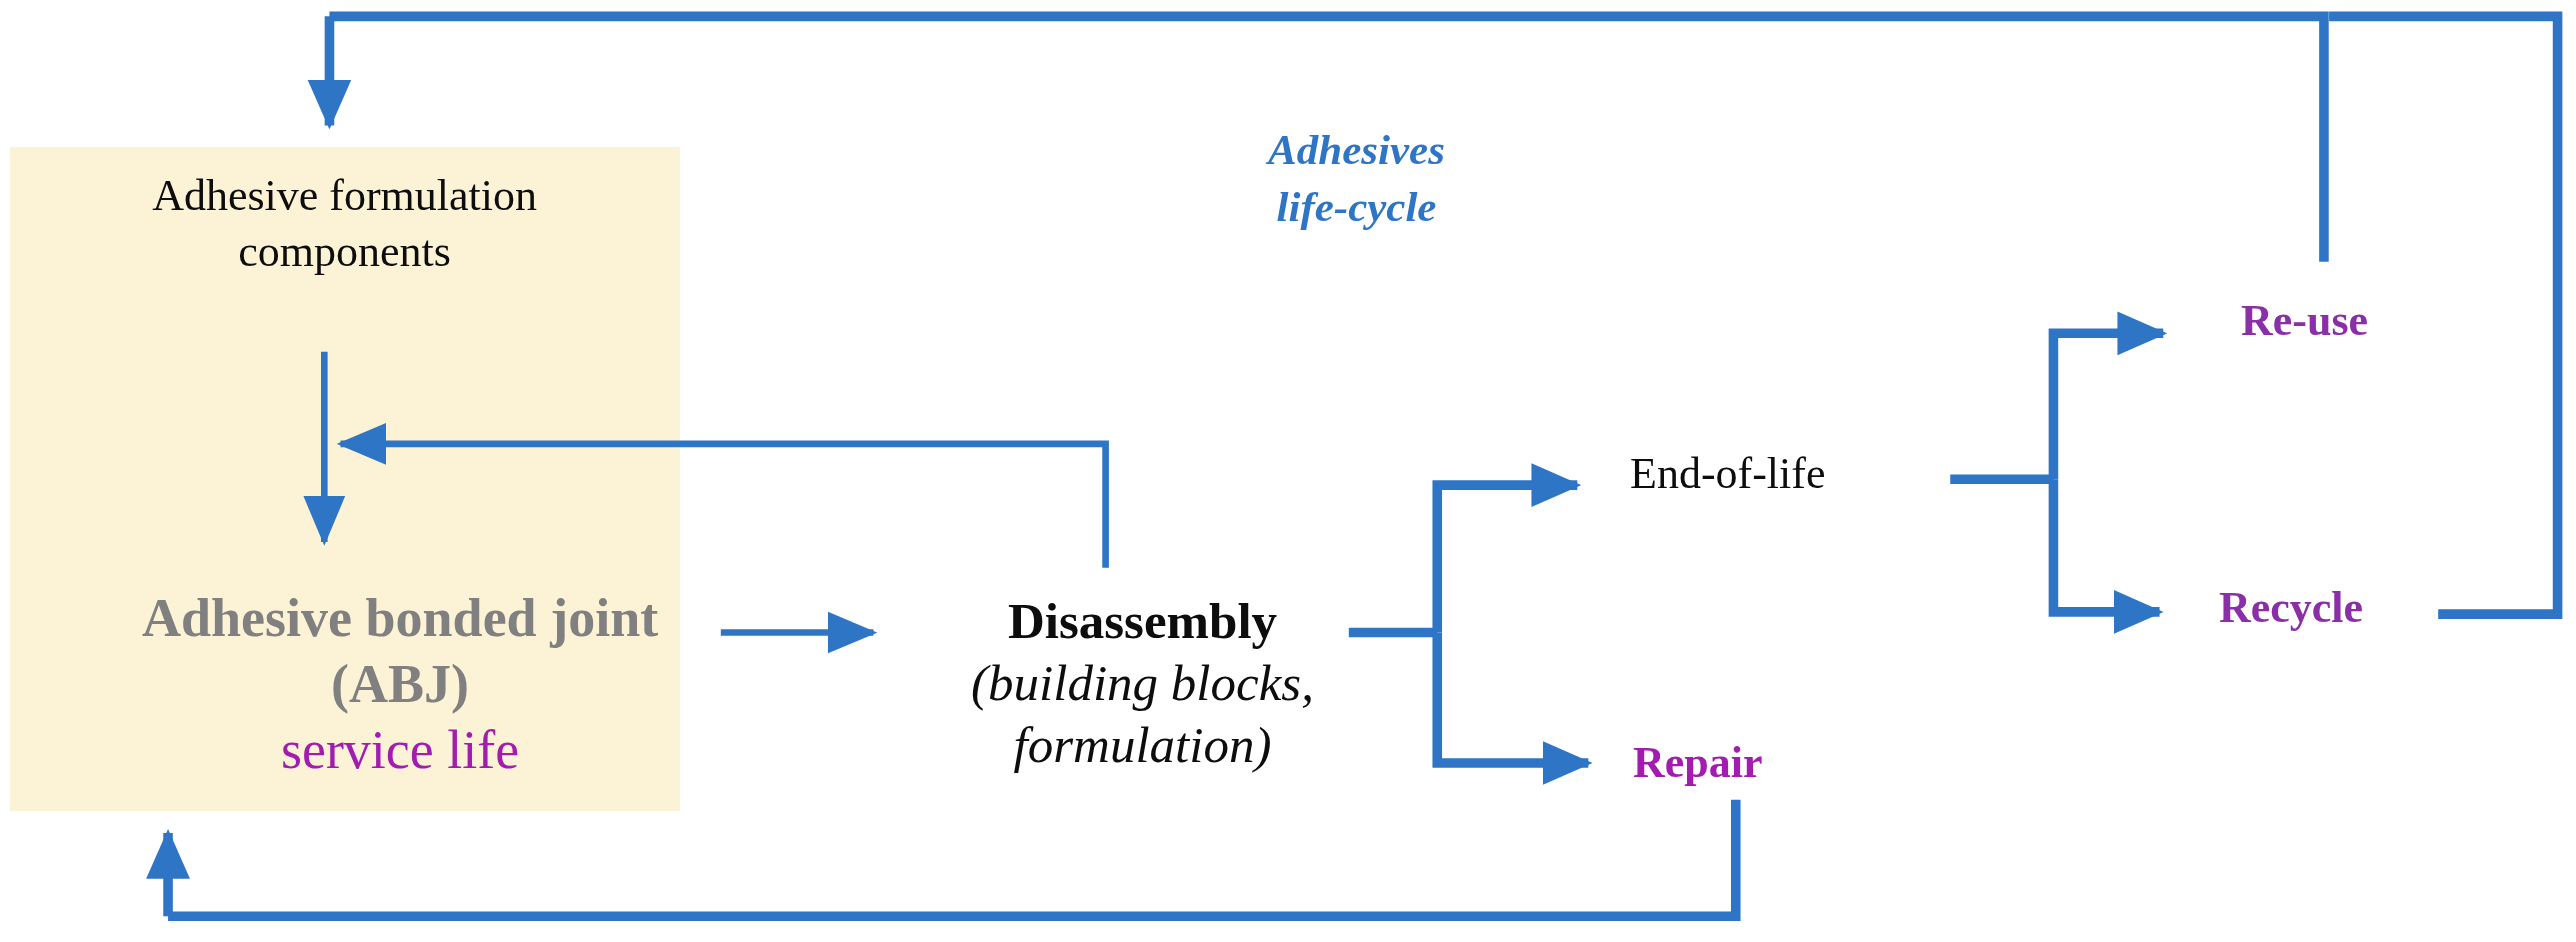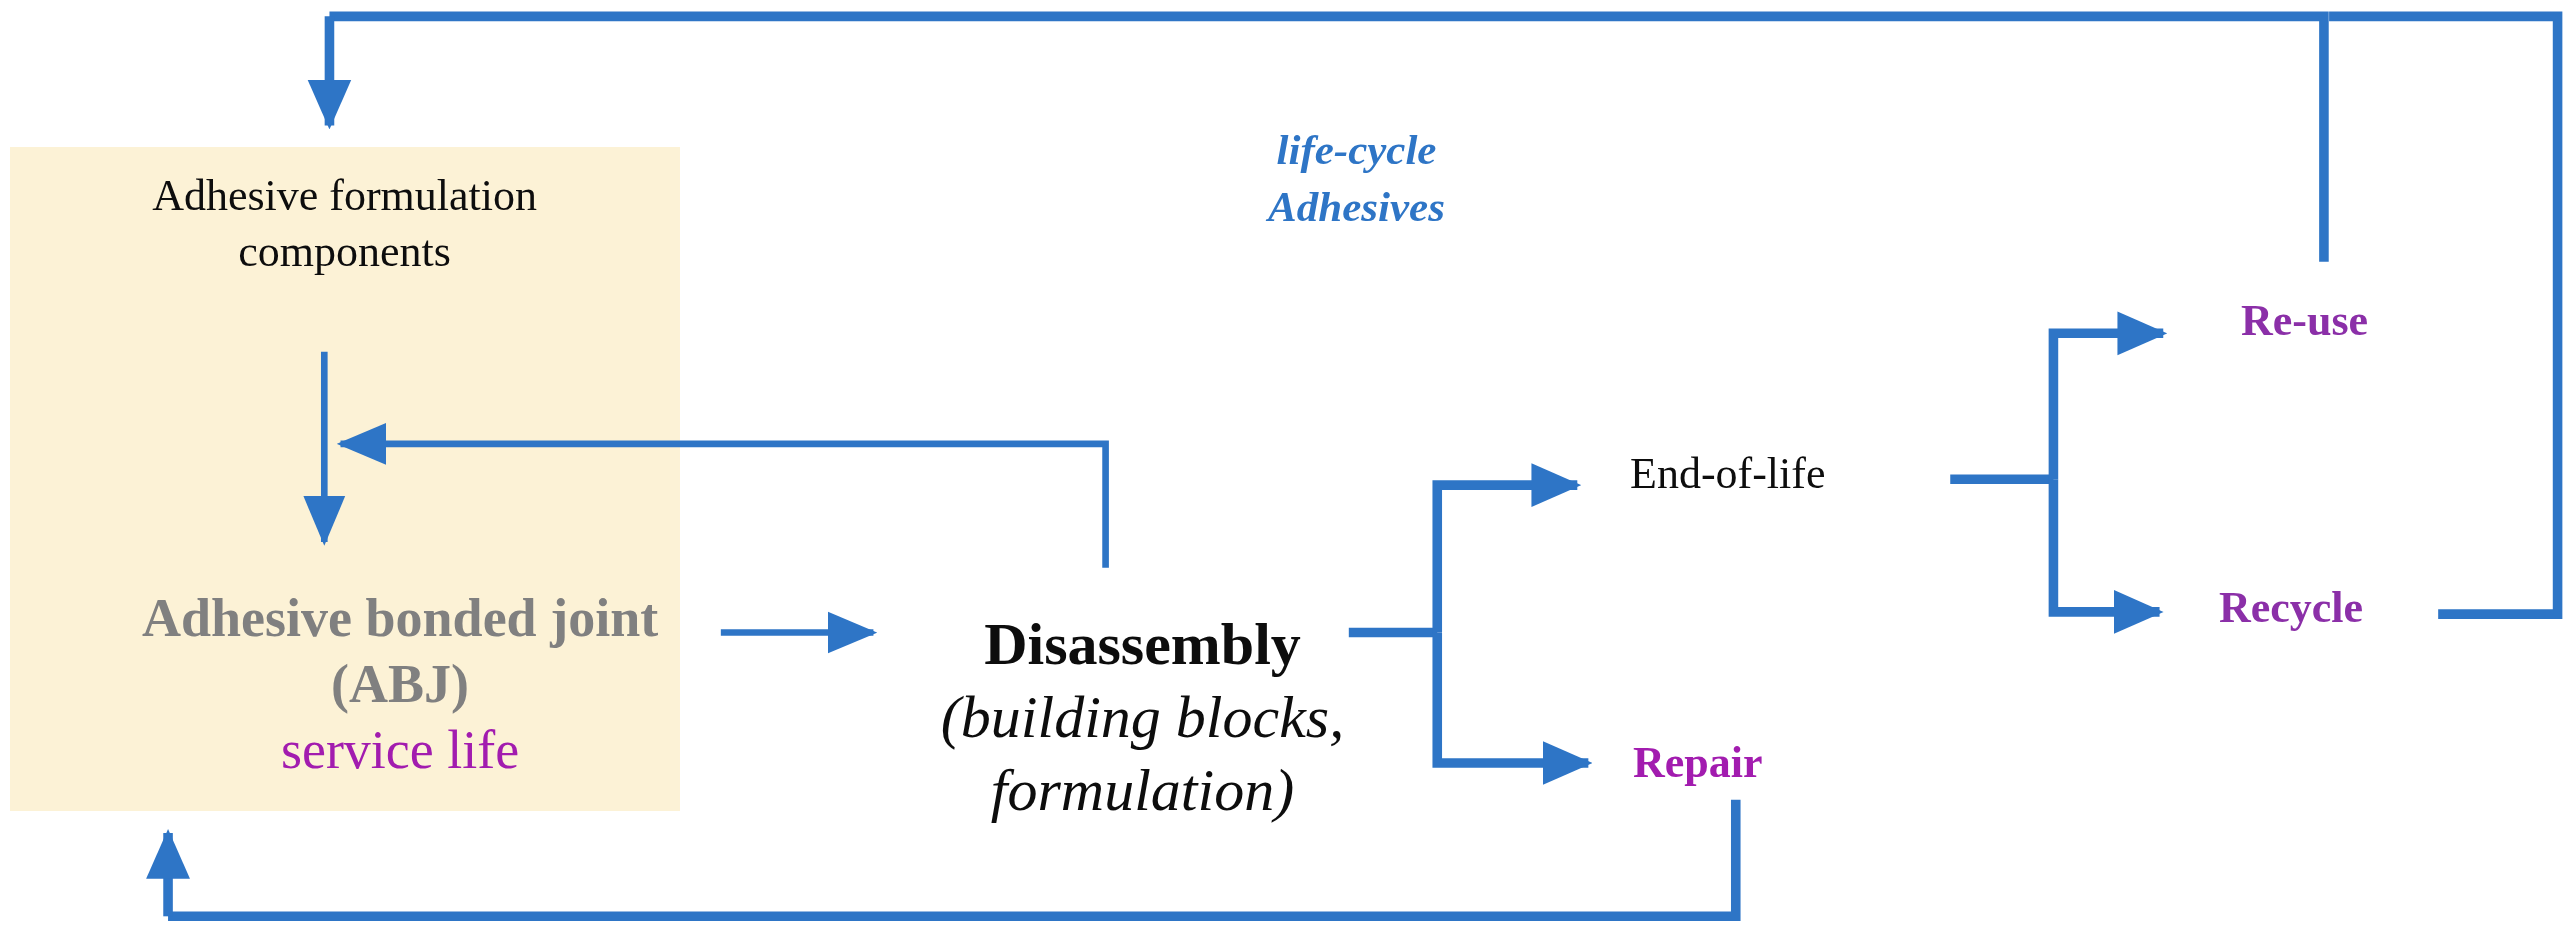--- a/index.html
+++ b/index.html
@@ -54,22 +54,22 @@
     font-size: 54px;
     font-weight: bold;
     color: #808080;
     line-height: 1.22;
   }
   .n-abj .svc {
     font-weight: normal;
     color: #a21caf;
   }
   .n-disassembly {
-    left: 888px; top: 608px; width: 509px;
-    font-size: 60px;
+    left: 888px; top: 590px; width: 509px;
+    font-size: 51px;
     color: #0d0d0d;
     line-height: 1.22;
   }
   .n-disassembly .hd { font-weight: bold; }
   .n-disassembly .sub { font-style: italic; }
   .n-eol {
     left: 1610px; top: 448px; width: 310px;
     font-size: 44px;
     color: #0d0d0d;
     text-align: left;
@@ -141,22 +141,22 @@
       <path d="M 2646 650 L 2786 650"></path>
       <path d="M 2786 650 L 2786 452 L 2935 452" marker-end="url(#ah-r)"></path>
       <path d="M 2786 650 L 2786 830 L 2930 830" marker-end="url(#ah-r)"></path>
 
       <path d="M 2355 1085 L 2355 1243 L 228 1243"></path>
       <path d="M 228 1243 L 228 1130" marker-end="url(#ah-r)"></path>
     </g>
   </svg>
 
   <div class="node n-title">
+    <span class="ln">Adhesives</span>
     <span class="ln">life-cycle</span>
-    <span class="ln">Adhesives</span>
   </div>
 
   <div class="node n-formulation">
     <span class="ln">Adhesive formulation</span>
     <span class="ln">components</span>
   </div>
 
   <div class="node n-abj">
     <span class="ln">Adhesive bonded joint</span>
     <span class="ln">(ABJ)</span>

